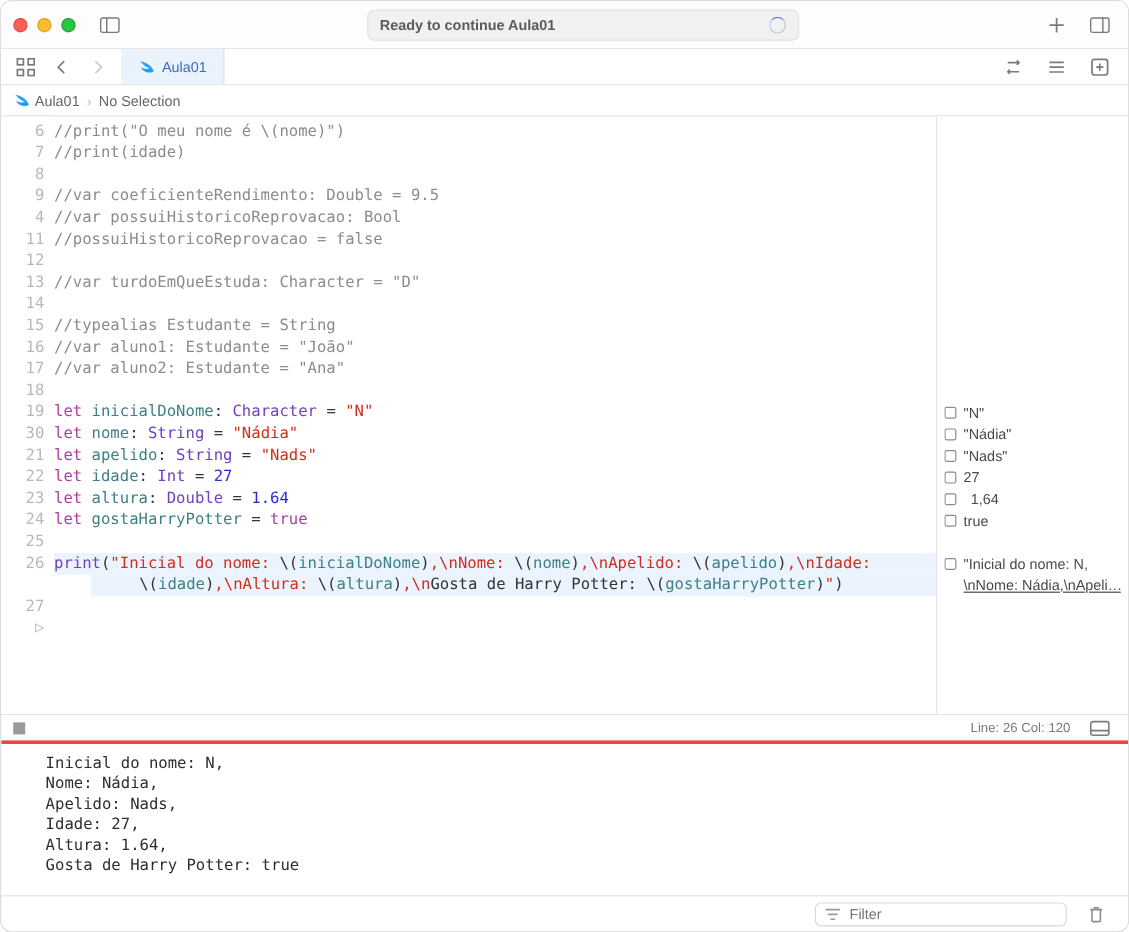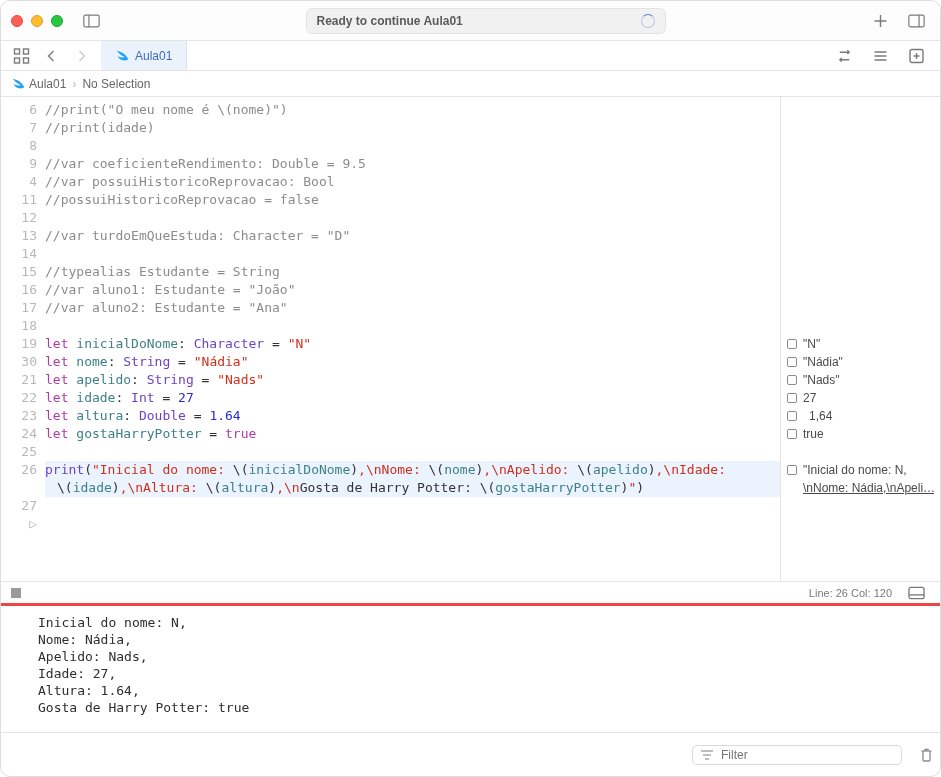--- a/index.html
+++ b/index.html
@@ -131,21 +131,21 @@
   .gutter .play { color:#b8b8b8; font-size:13px; }
   .code {
     flex:1;
     padding:4px 0 4px 0;
     white-space:pre;
     color:#333;
     position:relative;
   }
   .code .line { height:18px; padding-left:0; }
   .code .hl { background:#eaf3fe; }
-  .code .wrap { padding-left:12px; }
+  .code .wrap { padding-left:40px;margin-left:31px; }
 
   
   .cmt { color:#8c8c8c; }
   .kw  { color:#ad3da4; }
   .type{ color:#6f42c1; }
   .str { color:#d12f1b; }
   .num { color:#272ad8; }
   .id  { color:#3e8087; }
   .func{ color:#6f42c1; }
 
@@ -189,24 +189,24 @@
     font-size:13px;
     line-height:17px;
     padding:8px 10px;
     color:#2e2e2e;
     white-space:pre;
     overflow:auto;
     margin-left:27px;
   }
 
   .bottombar {
-    height:44px;
+    height:30px;
     border-top:1px solid #e5e5e5;
     display:flex; align-items:center;
-    padding:0 0;
+    padding:0 13px;
     gap:10px;
   }
   .bottombar .spacer { flex:1; }
   .filter {
     width:210px; height:20px;
     border:1px solid #d9d9d9; border-radius:5px;
     display:flex; align-items:center;
     padding:0 6px; gap:6px;
     color:#9a9a9a;
     font-size:12px;

